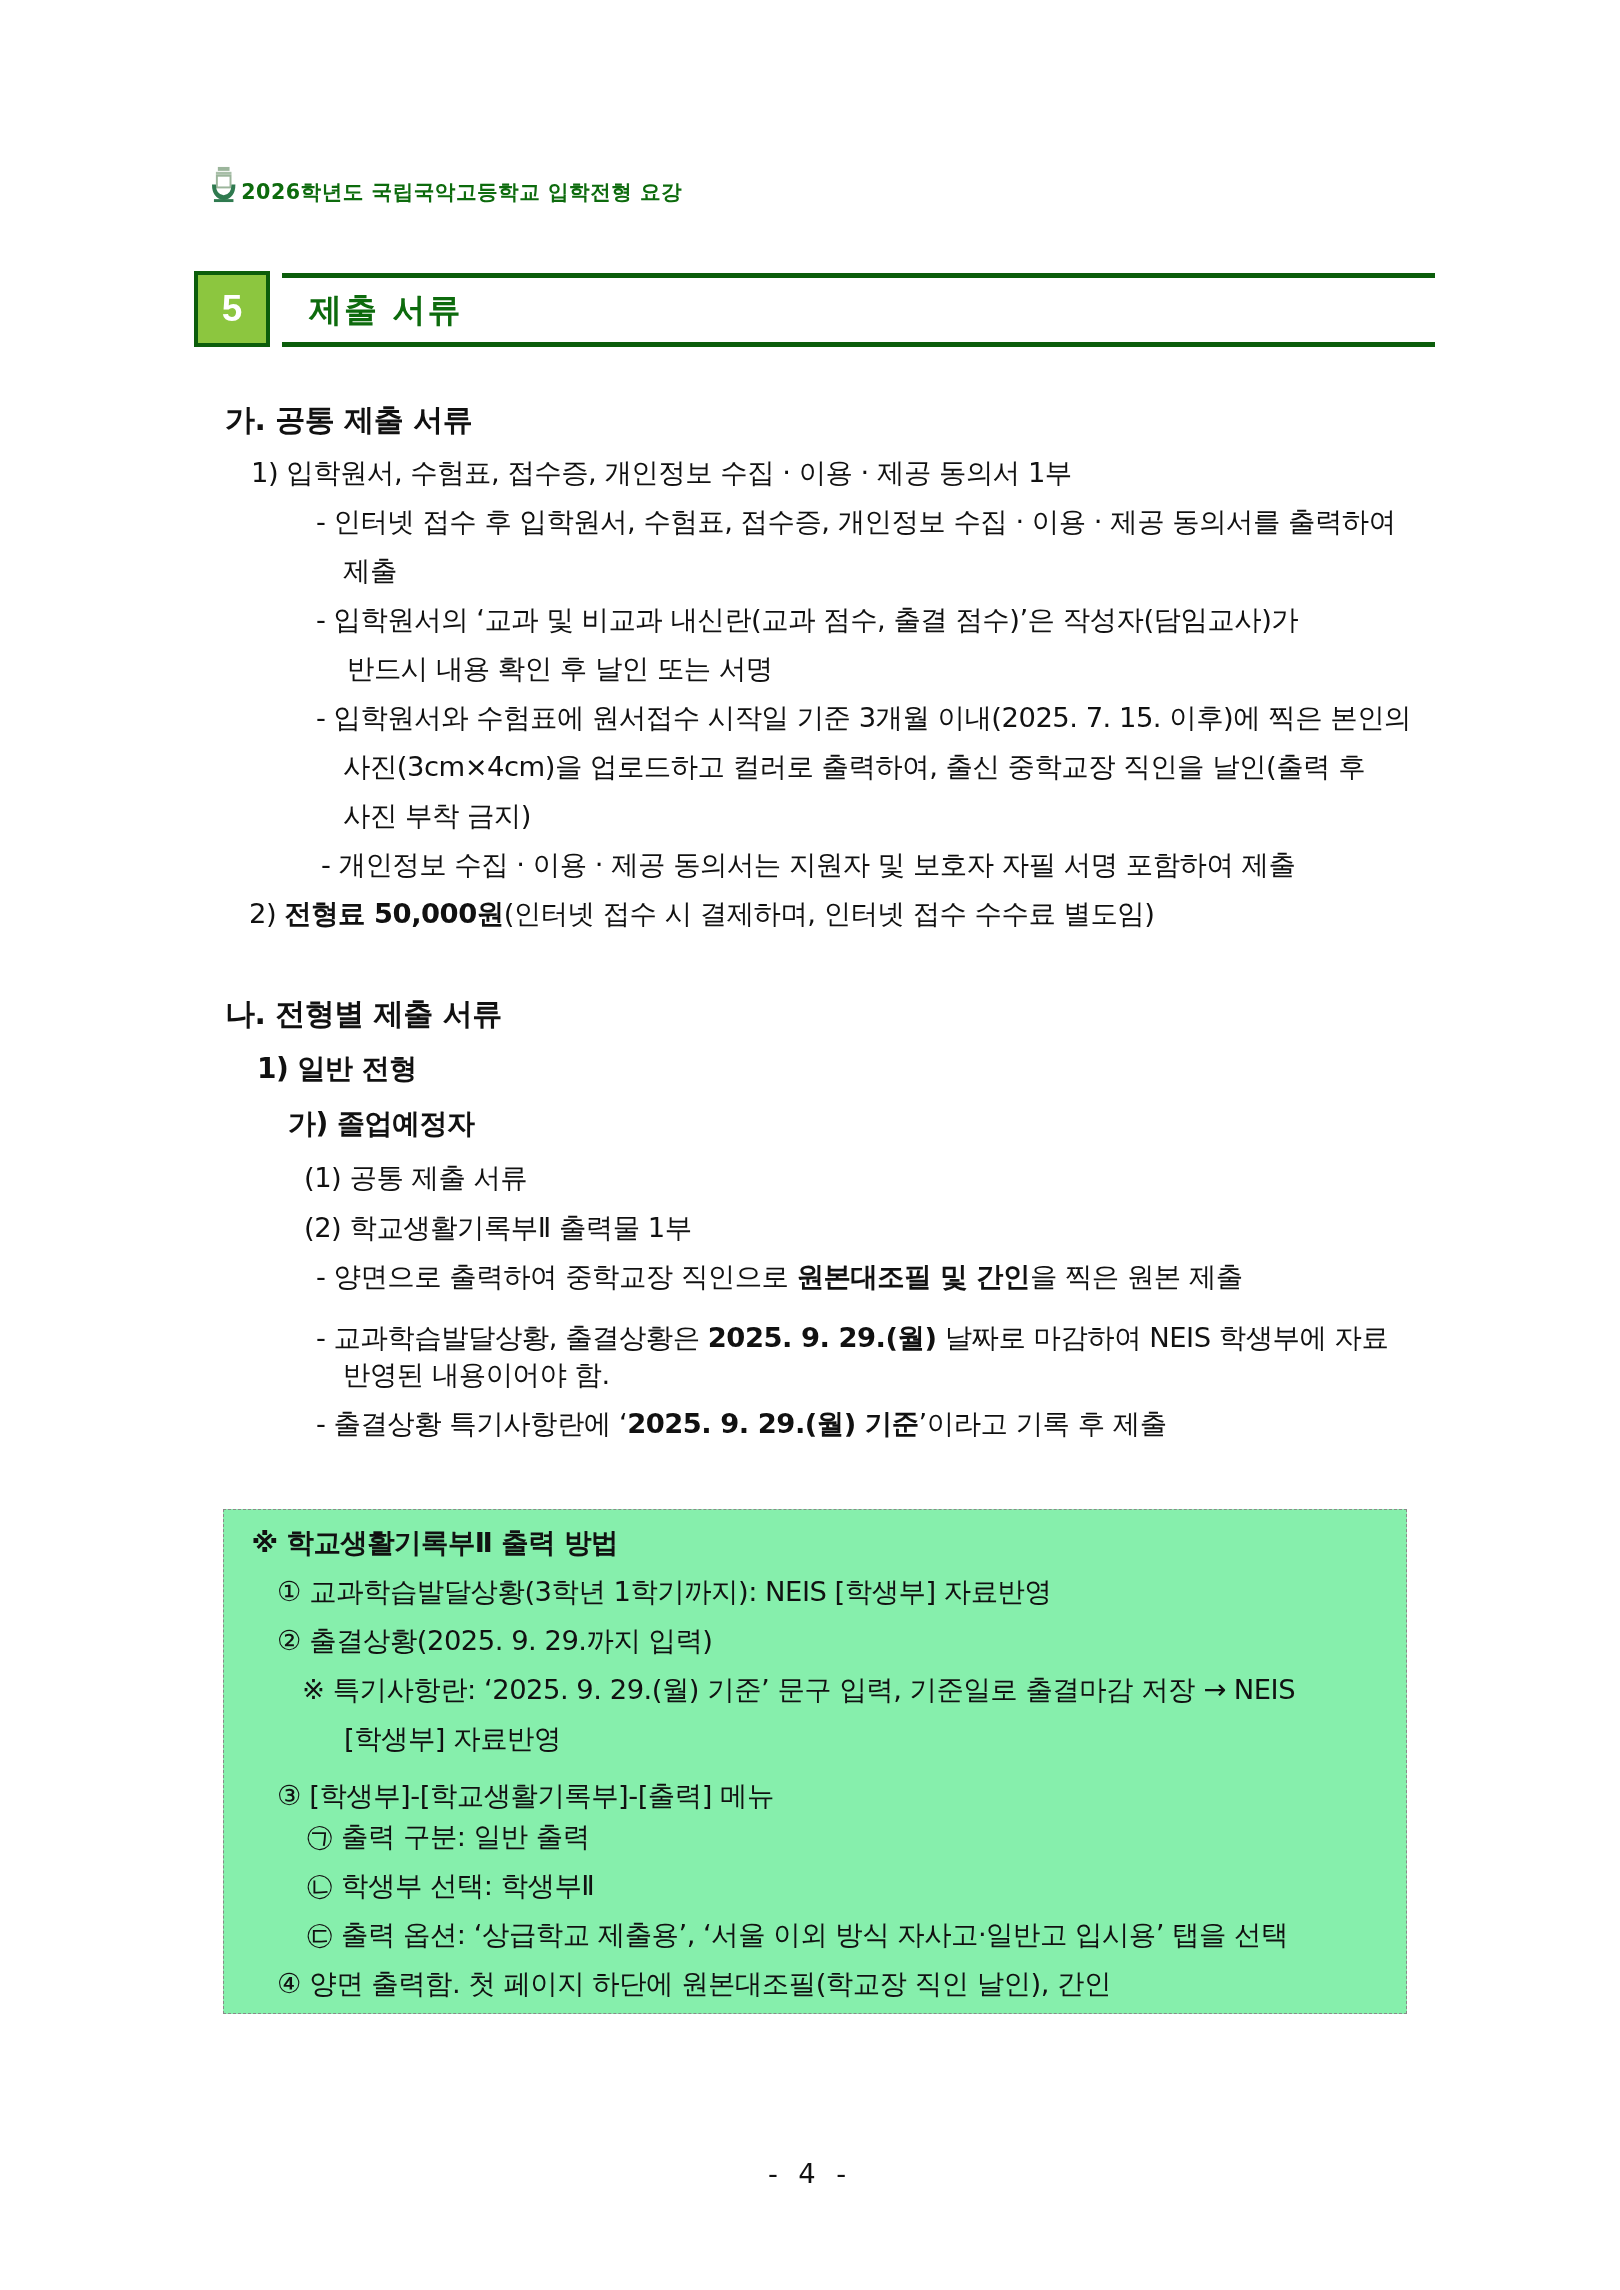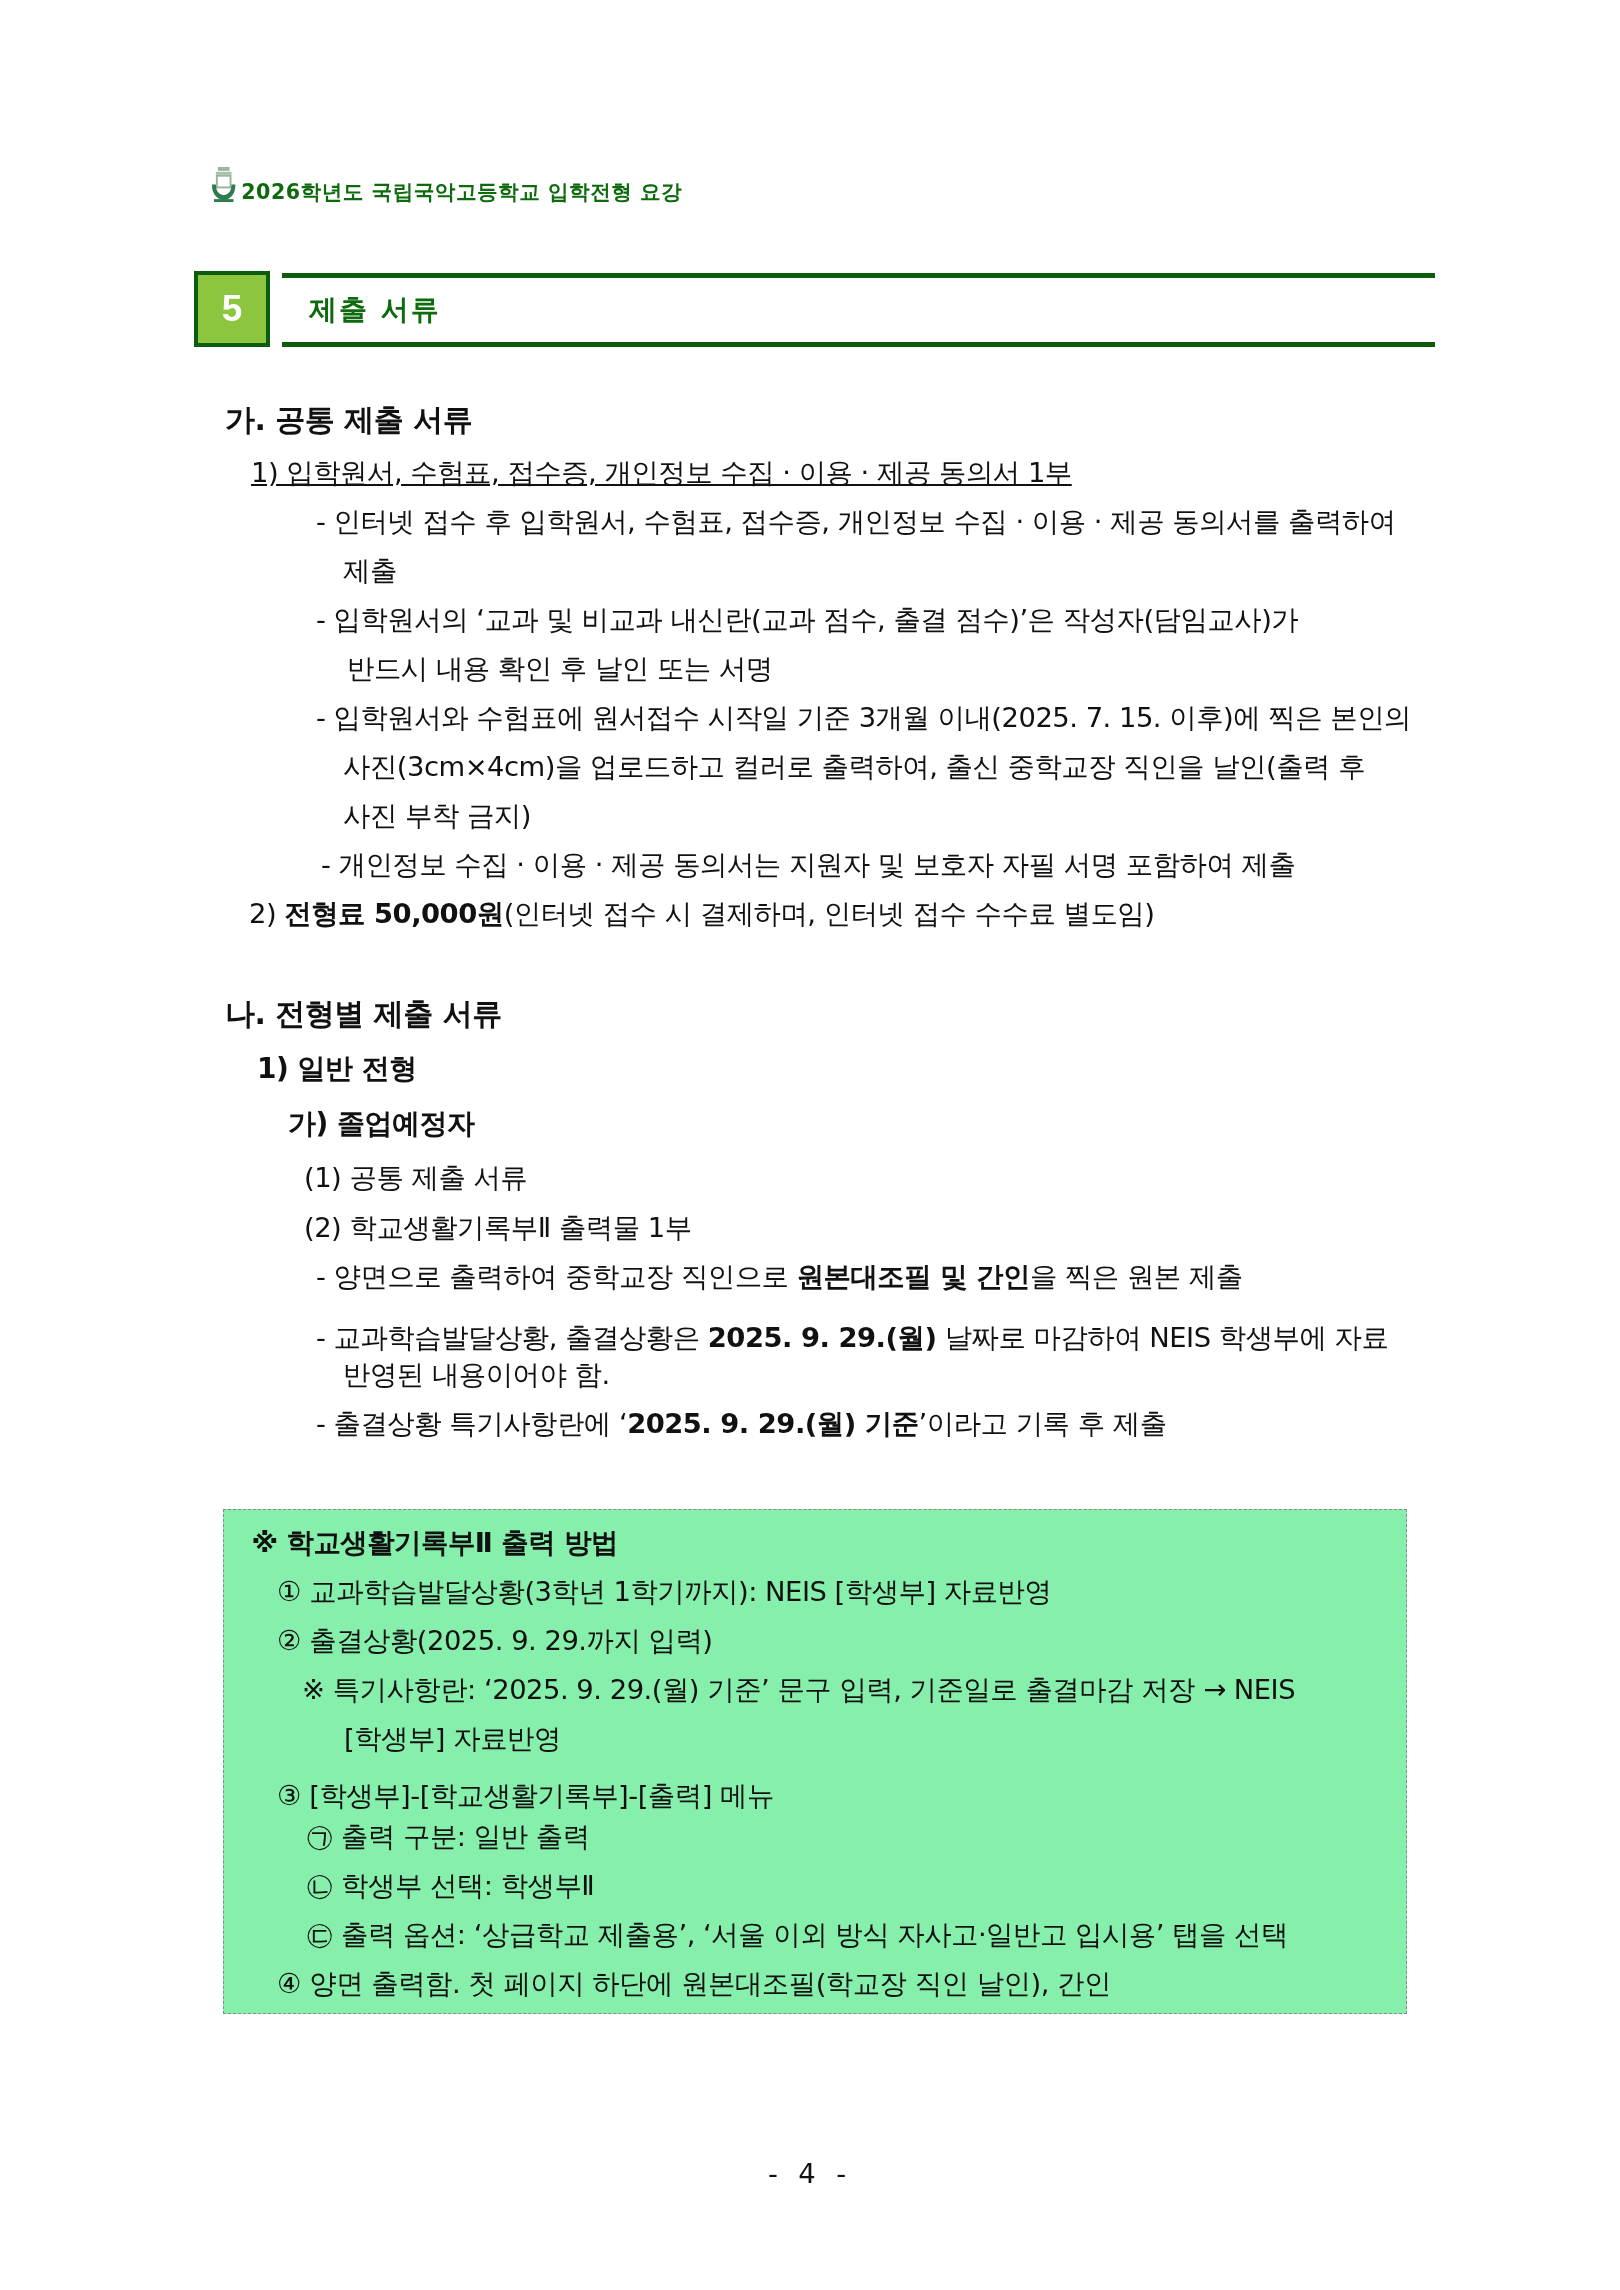--- a/index.html
+++ b/index.html
@@ -33,21 +33,21 @@
       color: #ffffff; font-weight: bold; font-size: 37px;
       font-family: "Liberation Sans", sans-serif;
     }
     .bar-top, .bar-bottom {
       position: absolute; left: 88px; right: 0; height: 4.9px; background: #0b5d0b;
     }
     .bar-top { top: 2px; }
     .bar-bottom { top: 71px; }
     .section-title {
       position: absolute; left: 115px; top: 11.8px;
-      color: #0d6b0d; font-weight: bold; font-size: 28px; line-height: 53px;
+      color: #0d6b0d; font-weight: bold; font-size: 33px; line-height: 53px;
       letter-spacing: 2px;
     }
     .line {
       position: absolute; white-space: nowrap;
       font-size: 27.4px; line-height: 35px;
       font-family: "DejaVu Sans", sans-serif;
       letter-spacing: -0.5px;
     }
     .h2 { font-weight: bold; font-size: 30px; }
     .h3 { font-weight: bold; font-size: 28px; }
@@ -82,21 +82,21 @@
 </div>
 
 <div class="section-heading">
   <div class="section-num">5</div>
   <div class="bar-top"></div>
   <div class="section-title">제출 서류</div>
   <div class="bar-bottom"></div>
 </div>
 
 <div class="line h2" style="left:225px; top:402px;">가. 공통 제출 서류</div>
-<div class="line" style="left:251px; top:455px;text-decoration:underline;">1) 입학원서, 수험표, 접수증, 개인정보 수집 · 이용 · 제공 동의서 1부</div>
+<div class="line" style="left:251px; top:455px;">1) 입학원서, 수험표, 접수증, 개인정보 수집 · 이용 · 제공 동의서 1부</div>
 
 <div class="line" style="left:316px; top:504px;">- 인터넷 접수 후 입학원서, 수험표, 접수증, 개인정보 수집 · 이용 · 제공 동의서를 출력하여</div>
 <div class="line" style="left:343px; top:553px;">제출</div>
 
 <div class="line" style="left:316px; top:602px;">- 입학원서의 ‘교과 및 비교과 내신란(교과 점수, 출결 점수)’은 작성자(담임교사)가</div>
 <div class="line" style="left:347px; top:651px;">반드시 내용 확인 후 날인 또는 서명</div>
 
 <div class="line" style="left:316px; top:700px;">- 입학원서와 수험표에 원서접수 시작일 기준 3개월 이내(2025. 7. 15. 이후)에 찍은 본인의</div>
 <div class="line" style="left:343px; top:749px;">사진(3cm×4cm)을 업로드하고 컬러로 출력하여, 출신 중학교장 직인을 날인(출력 후</div>
 <div class="line" style="left:343px; top:798px;">사진 부착 금지)</div>

